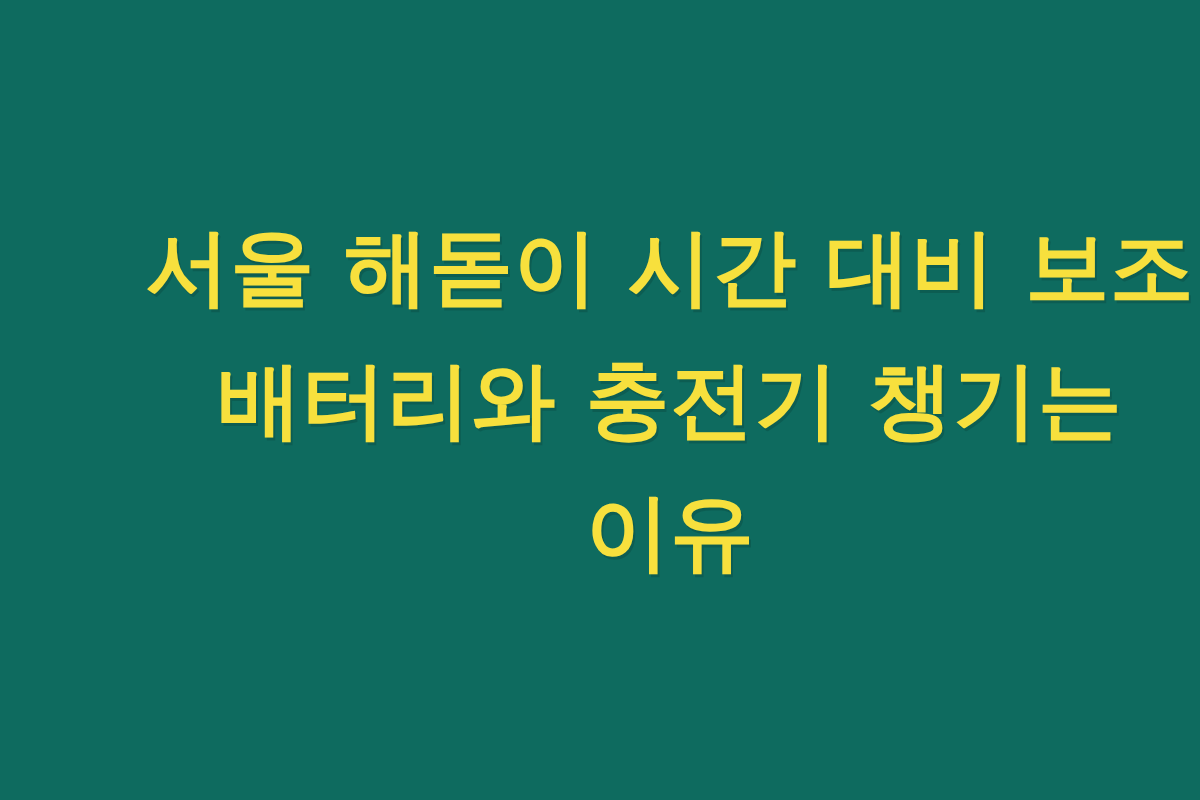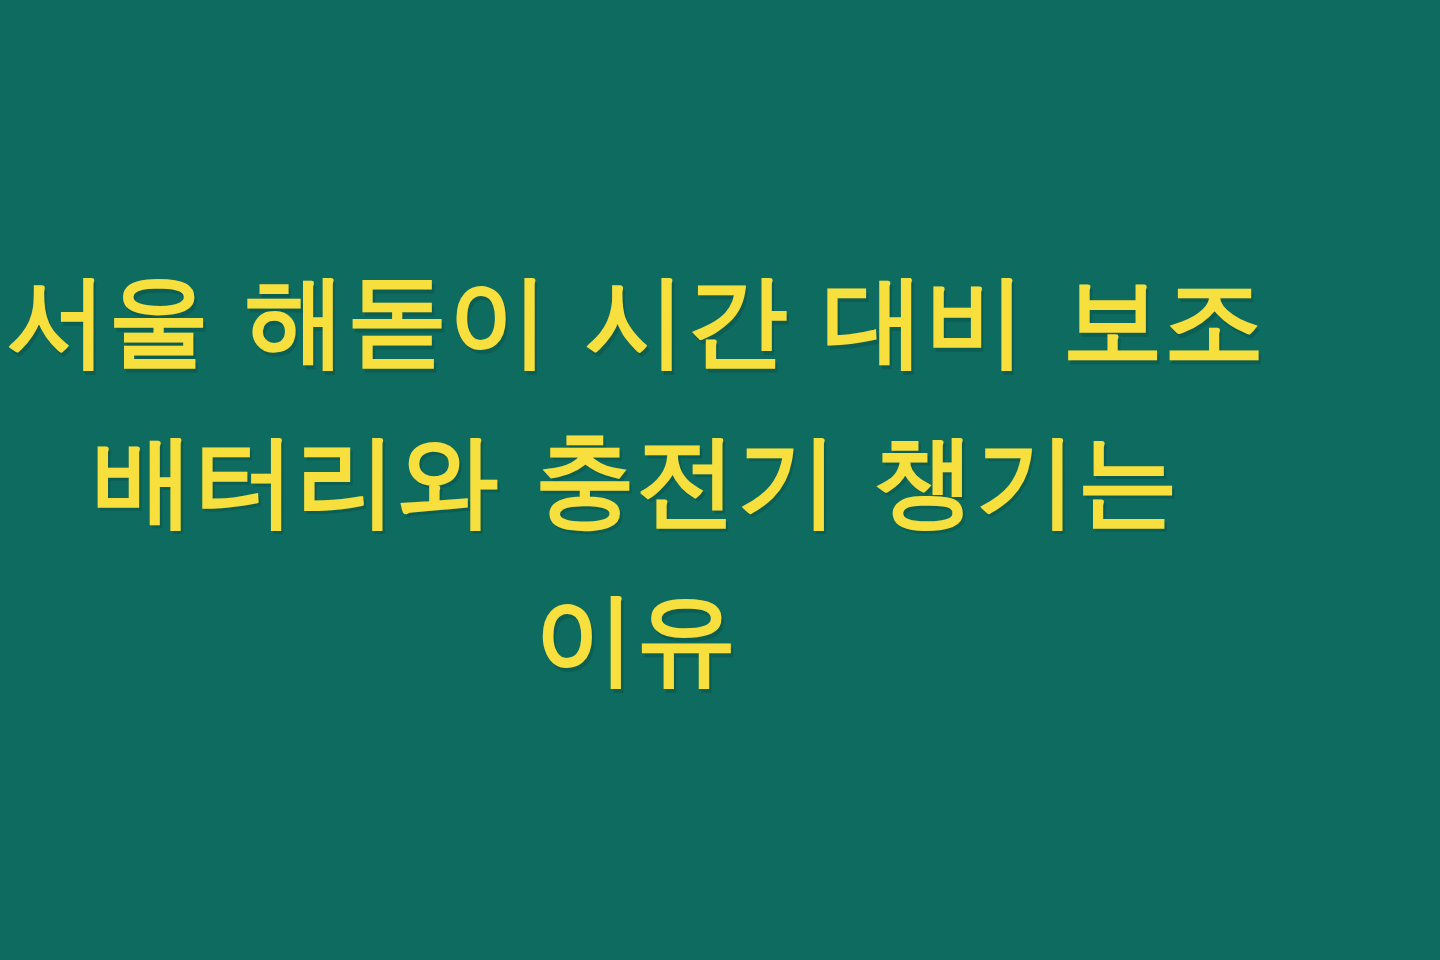--- a/index.html
+++ b/index.html
@@ -16,21 +16,21 @@
     font-family: "DejaVu Sans", sans-serif;
   }
 
   #banner {
     position: relative;
     width: 1200px;
     height: 800px;
     background: #0e6b5f;
     display: flex;
     align-items: center;
-    justify-content: flex-start;
+    justify-content: flex-end;
     box-sizing: border-box;
   }
 
   #headline {
     width: 1060px;
     margin: 0;
     padding: 0;
     text-align: center;
     color: #f7e03d;
     font-family: "DejaVu Sans", sans-serif;

